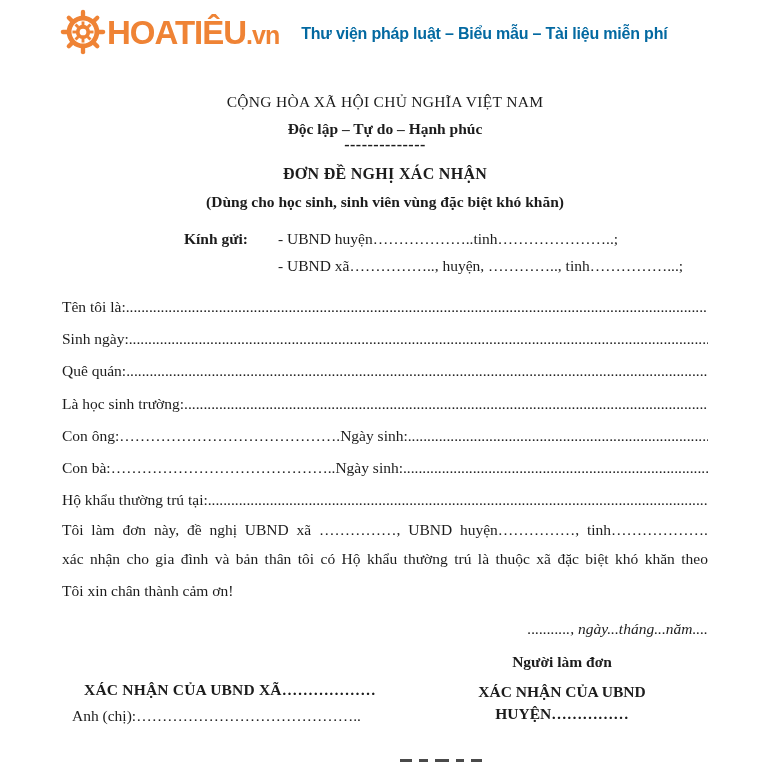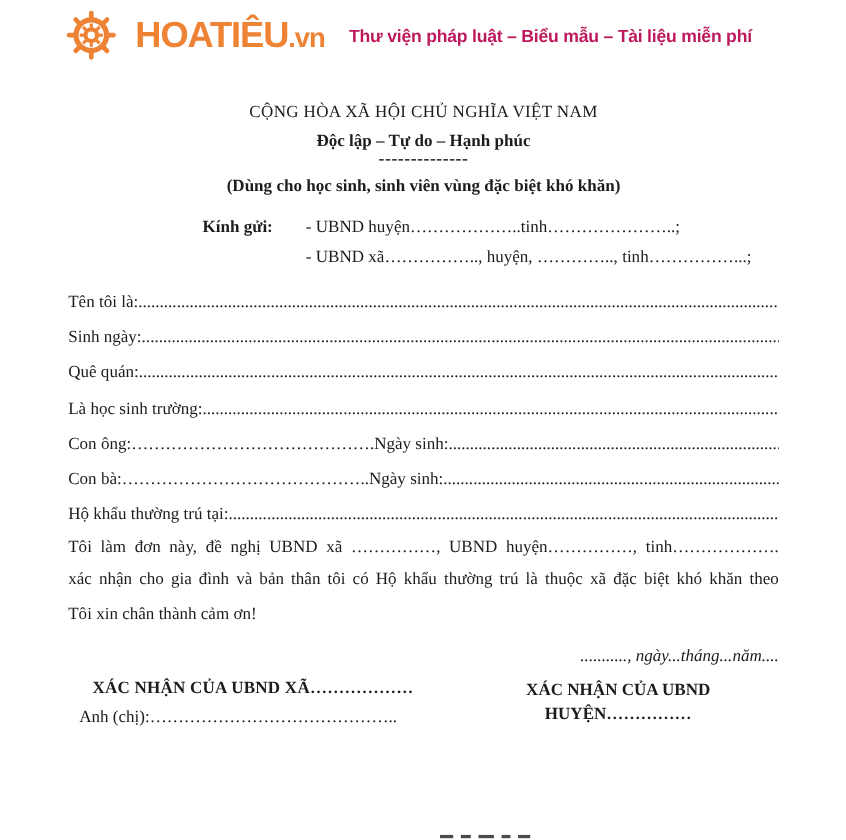--- a/index.html
+++ b/index.html
@@ -11,33 +11,33 @@
     box-sizing:border-box;
     padding:0 61px 0 62px;
     font-family:"Liberation Serif","DejaVu Serif",serif;
     color:#1c1c1c;
     overflow:hidden;
     background:#ffffff;
   }
 
   
   .site-header { display:flex; align-items:center; height:52px; margin:8px 0 0 -2px; }
-  .logo { display:flex; gap:17px; cursor:pointer; }
+  .logo { display:flex; align-items:center; gap:1px; cursor:pointer; }
   .logo-text {
     font-family:"Liberation Sans","DejaVu Sans",sans-serif;
     font-weight:bold; font-size:33px; color:#EF8335; letter-spacing:-1px;
     line-height:46px;
   }
   .logo-suffix {
     font-family:"Liberation Sans","DejaVu Sans",sans-serif;
     font-weight:bold; font-size:25px; color:#EF8335;
   }
   .tagline {
     font-family:"Liberation Sans","DejaVu Sans",sans-serif;
-    font-weight:bold; font-size:16px; color:#be185d;
+    font-weight:bold; font-size:16px; color:#0369a1;
     margin-left:22px; letter-spacing:-0.2px; white-space:nowrap;
   }
 
   
   .center { text-align:center; }
 
   .nat1 { margin-top:33px; font-size:15.5px; font-weight:normal; letter-spacing:0.3px; }
   .nat2 { margin-top:9px;  font-size:15.5px; font-weight:bold; }
   .sep  { font-weight:bold; line-height:13px; letter-spacing:0.5px; }
   .doc-title    { margin-top:14px; font-size:16px;   font-weight:bold; letter-spacing:0.3px; }
@@ -122,20 +122,21 @@
       </span>
       <span class="logo-text"><span>HOATIÊU</span><span class="logo-suffix">.vn</span></span>
     </div>
     <div class="tagline">Thư viện pháp luật – Biểu mẫu – Tài liệu miễn phí</div>
   </header>
 
   <div class="center nat1">CỘNG HÒA XÃ HỘI CHỦ NGHĨA VIỆT NAM</div>
   <div class="center nat2">Độc lập – Tự do – Hạnh phúc</div>
   <div class="center sep">--------------</div>
 
+  <div class="center doc-title">ĐƠN ĐỀ NGHỊ XÁC NHẬN</div>
   <div class="center doc-subtitle">(Dùng cho học sinh, sinh viên vùng đặc biệt khó khăn)</div>
 
   <div class="recipients">
     <div class="recip-label">Kính gửi:</div>
     <div class="recip-lines">
       <div class="recip-line">- UBND huyện………………..tinh…………………..;</div>
       <div class="recip-line">- UBND xã…………….., huyện, ………….., tinh……………...;</div>
     </div>
   </div>
 
@@ -150,20 +151,23 @@
   </div>
 
   <div class="para">
     <div class="para-line j">Tôi làm đơn này, đề nghị UBND xã ……………, UBND huyện……………, tinh……………….</div>
     <div class="para-line j">xác nhận cho gia đình và bản thân tôi có Hộ khẩu thường trú là thuộc xã đặc biệt khó khăn theo</div>
   </div>
 
   <div class="thanks">Tôi xin chân thành cảm ơn!</div>
 
   <div class="date-line">..........., ngày...tháng...năm....</div>
+  <div class="signer-row">
+    <div class="signer-col">Người làm đơn</div>
+  </div>
 
   <div class="cert-row">
     <div class="cert-left">
       <div class="cert-left-header">XÁC NHẬN CỦA UBND XÃ………………</div>
       <div class="reviewer-line">Anh (chị):……………………………………..</div>
     </div>
     <div class="cert-right">
       <div class="cert-right-inner">XÁC NHẬN CỦA UBND HUYỆN……………</div>
     </div>
   </div>

